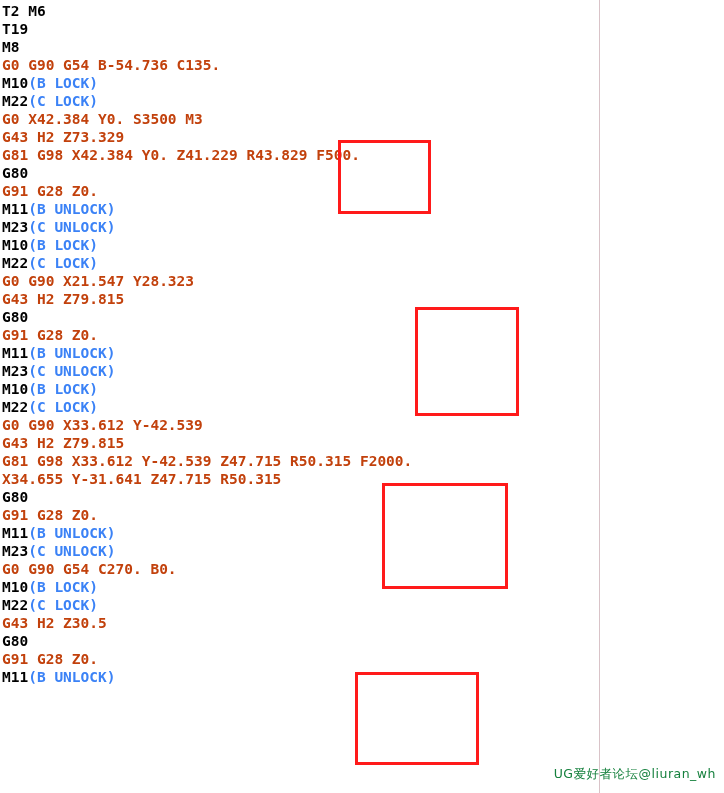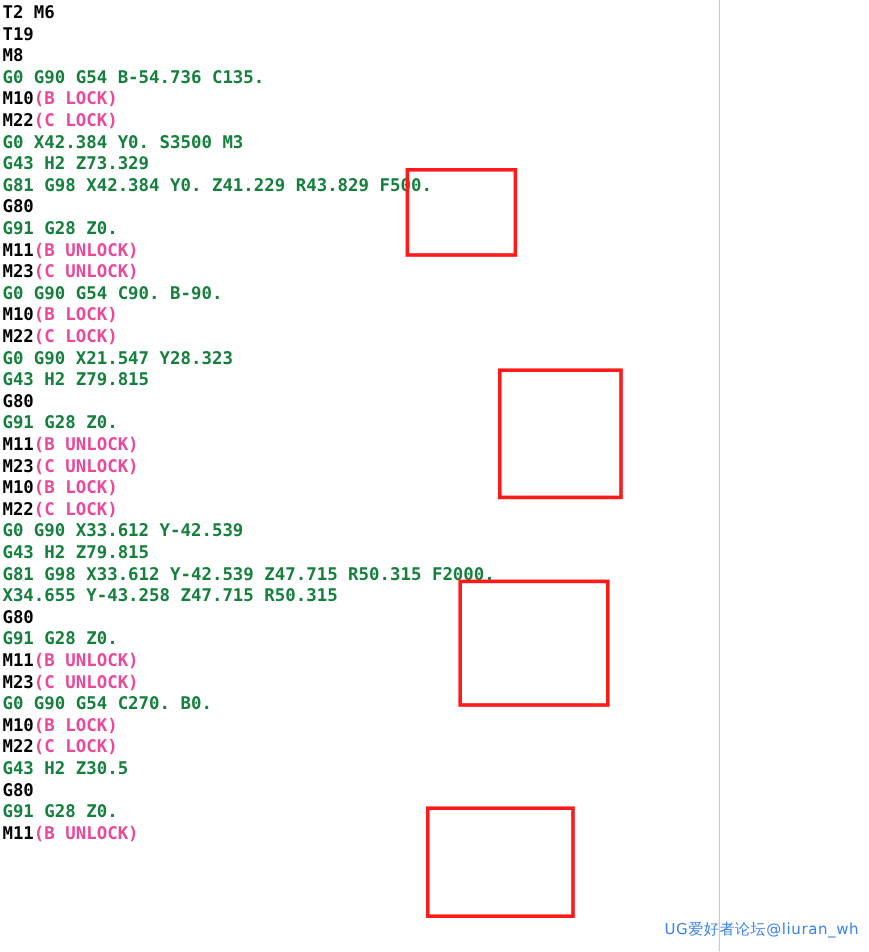--- a/index.html
+++ b/index.html
@@ -29,23 +29,23 @@
   .code-line {
     font-family: "DejaVu Sans Mono", "Liberation Mono", monospace;
     font-size: 14.5px;
     font-weight: bold;
     line-height: 18px;
     height: 18px;
     white-space: pre;
     letter-spacing: 0px;
   }
 
-  .tok-g      { color: #15803d; }
+  .tok-g      { color: #c2410c; }
   .tok-m      { color: #000000; }
-  .tok-c      { color: #ec4899; text-align: center; }
+  .tok-c      { color: #3b82f6; text-align: center; }
 
   
   #page-guide {
     position: absolute;
     left: 599px;
     top: 0;
     width: 1px;
     height: 793px;
     background: #d9c3c8;
     z-index: 1;
@@ -58,21 +58,21 @@
     background: transparent;
     z-index: 3;
   }
 
   #watermark {
     position: absolute;
     right: 8px;
     bottom: 10px;
     font-family: "DejaVu Sans", "Liberation Sans", sans-serif;
     font-size: 12.5px;
-    color: #3b82f6;
+    color: #15803d;
     letter-spacing: 0.5px;
     white-space: nowrap;
     z-index: 4;
   }
 </style>
 </head>
 <body>
 
 <div id="page-guide"></div>
 
@@ -83,35 +83,34 @@
     <div class="code-line"><span class="tok-g">G0 G90 G54 B-54.736 C135.</span></div>
     <div class="code-line"><span class="tok-m">M10</span><span class="tok-c">(B LOCK)</span></div>
     <div class="code-line"><span class="tok-m">M22</span><span class="tok-c">(C LOCK)</span></div>
     <div class="code-line"><span class="tok-g">G0 X42.384 Y0. S3500 M3</span></div>
     <div class="code-line"><span class="tok-g">G43 H2 Z73.329</span></div>
     <div class="code-line"><span class="tok-g">G81 G98 X42.384 Y0. Z41.229 R43.829 F500.</span></div>
     <div class="code-line"><span class="tok-m">G80</span></div>
     <div class="code-line"><span class="tok-g">G91 G28 Z0.</span></div>
     <div class="code-line"><span class="tok-m">M11</span><span class="tok-c">(B UNLOCK)</span></div>
     <div class="code-line"><span class="tok-m">M23</span><span class="tok-c">(C UNLOCK)</span></div>
-    <div class="code-line"><span class="tok-g">G0 G90 G54 C90. B-90.</span></div>
     <div class="code-line"><span class="tok-m">M10</span><span class="tok-c">(B LOCK)</span></div>
     <div class="code-line"><span class="tok-m">M22</span><span class="tok-c">(C LOCK)</span></div>
     <div class="code-line"><span class="tok-g">G0 G90 X21.547 Y28.323</span></div>
     <div class="code-line"><span class="tok-g">G43 H2 Z79.815</span></div>
     <div class="code-line"><span class="tok-m">G80</span></div>
     <div class="code-line"><span class="tok-g">G91 G28 Z0.</span></div>
     <div class="code-line"><span class="tok-m">M11</span><span class="tok-c">(B UNLOCK)</span></div>
     <div class="code-line"><span class="tok-m">M23</span><span class="tok-c">(C UNLOCK)</span></div>
     <div class="code-line"><span class="tok-m">M10</span><span class="tok-c">(B LOCK)</span></div>
     <div class="code-line"><span class="tok-m">M22</span><span class="tok-c">(C LOCK)</span></div>
     <div class="code-line"><span class="tok-g">G0 G90 X33.612 Y-42.539</span></div>
     <div class="code-line"><span class="tok-g">G43 H2 Z79.815</span></div>
     <div class="code-line"><span class="tok-g">G81 G98 X33.612 Y-42.539 Z47.715 R50.315 F2000.</span></div>
-    <div class="code-line"><span class="tok-g">X34.655 Y-43.258 Z47.715 R50.315</span></div>
+    <div class="code-line"><span class="tok-g">X34.655 Y-31.641 Z47.715 R50.315</span></div>
     <div class="code-line"><span class="tok-m">G80</span></div>
     <div class="code-line"><span class="tok-g">G91 G28 Z0.</span></div>
     <div class="code-line"><span class="tok-m">M11</span><span class="tok-c">(B UNLOCK)</span></div>
     <div class="code-line"><span class="tok-m">M23</span><span class="tok-c">(C UNLOCK)</span></div>
     <div class="code-line"><span class="tok-g">G0 G90 G54 C270. B0.</span></div>
     <div class="code-line"><span class="tok-m">M10</span><span class="tok-c">(B LOCK)</span></div>
     <div class="code-line"><span class="tok-m">M22</span><span class="tok-c">(C LOCK)</span></div>
     <div class="code-line"><span class="tok-g">G43 H2 Z30.5</span></div>
     <div class="code-line"><span class="tok-m">G80</span></div>
     <div class="code-line"><span class="tok-g">G91 G28 Z0.</span></div>

